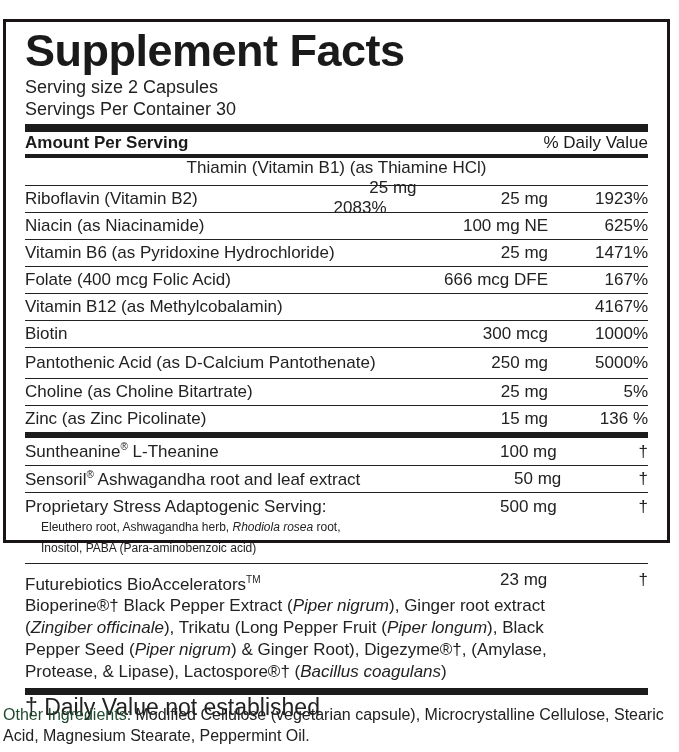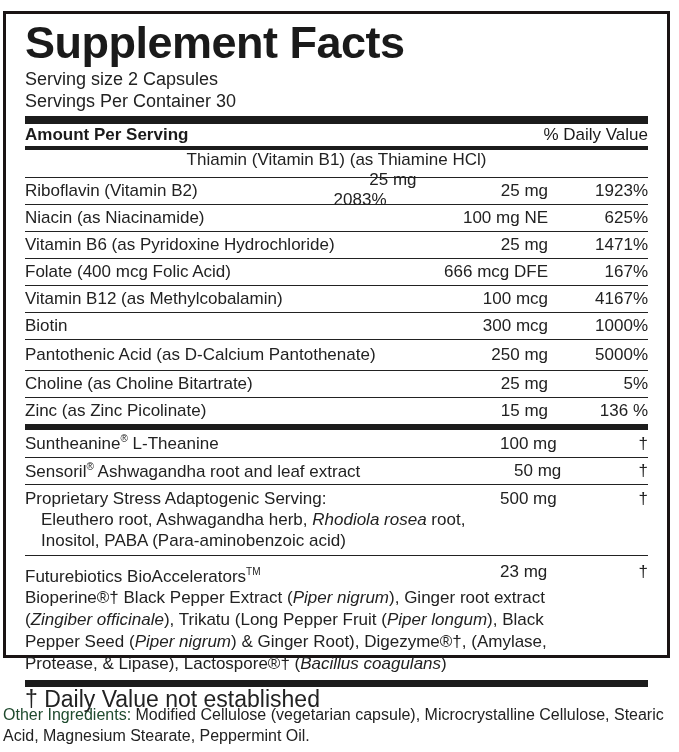--- a/index.html
+++ b/index.html
@@ -1,21 +1,21 @@
 <!DOCTYPE html>
 <html><head>
   <meta charset="utf-8">
   <style>
     html, body { margin: 0; padding: 0; background: #ffffff; }
     body {
       width: 679px; height: 752px; overflow: hidden; position: relative;
       font-family: "Liberation Sans", "DejaVu Sans", sans-serif; color: #1a1a1a;
     }
     .panel {
-      position: absolute; left: 3px; top: 11px; width: 667px; height: 647px;
+      position: absolute; left: 3px; top: 19px; width: 667px; height: 524px;
       border: 3px solid #1a1414; box-sizing: border-box;
     }
     .inner { position: absolute; left: 19px; right: 19px; top: 0; }
     .title {
       font-size: 45px; font-weight: bold; letter-spacing: -0.5px;
       margin-top: 4px; height: 50px; line-height: 50px; color: #1a1a1a;
     }
     .serving { font-size: 18px; line-height: 22px; color: #222; }
     .bar-thick { height: 8px; background: #1c1c1c; margin-top: 4px; }
     .bar-med { height: 6px; background: #1c1c1c; }
@@ -27,21 +27,21 @@
     }
     .row.first { border-top: none; flex-direction: column; }
     .row .name { flex: 1; white-space: nowrap; }
     .row .amt { width: 160px; text-align: right; }
     .row .pct { width: 100px; text-align: right; }
     .row2 { display: flex; font-size: 17px; color: #222; border-top: 1.5px solid #222; box-sizing: border-box; }
     .row2.first { border-top: none; }
     .row2 .name { flex: 1; white-space: nowrap; }
     .row2 .amt { width: 150px; text-align: left; padding-left: 32px; box-sizing: border-box; }
     .row2 .pct { width: 30px; text-align: right; }
-    .sub { font-size: 17px; line-height: 21px; padding-left: 16px; color: #222; }
+    .sub { font-size: 12px; line-height: 21px; padding-left: 16px; color: #222; }
     .sub2 { font-size: 17px; line-height: 22px; color: #222; }
     sup { font-size: 10px; }
     .footnote { font-size: 23px; line-height: 24px; color: #222; }
     .other { position: absolute; left: 3px; top: 704px; width: 670px; font-size: 16px; line-height: 21px; color: #222; }
     .other .lbl { color: #1f4a2e; }
     i { font-style: italic; }
   </style>
 </head>
 <body>
 
@@ -78,21 +78,20 @@
           <span class="amt">25 mg</span>
           <span class="pct">1471%</span>
         </div>
       <div class="row">
           <span class="name">Folate (400 mcg Folic Acid)</span>
           <span class="amt">666 mcg DFE</span>
           <span class="pct">167%</span>
         </div>
       <div class="row">
           <span class="name">Vitamin B12 (as Methylcobalamin)</span>
-          <span class="amt">100 mcg</span>
           <span class="pct">4167%</span>
         </div>
       <div class="row">
           <span class="name">Biotin</span>
           <span class="amt">300 mcg</span>
           <span class="pct">1000%</span>
         </div>
       <div class="row" style="height:31px">
           <span class="name">Pantothenic Acid (as D-Calcium Pantothenate)</span>
           <span class="amt">250 mg</span>

